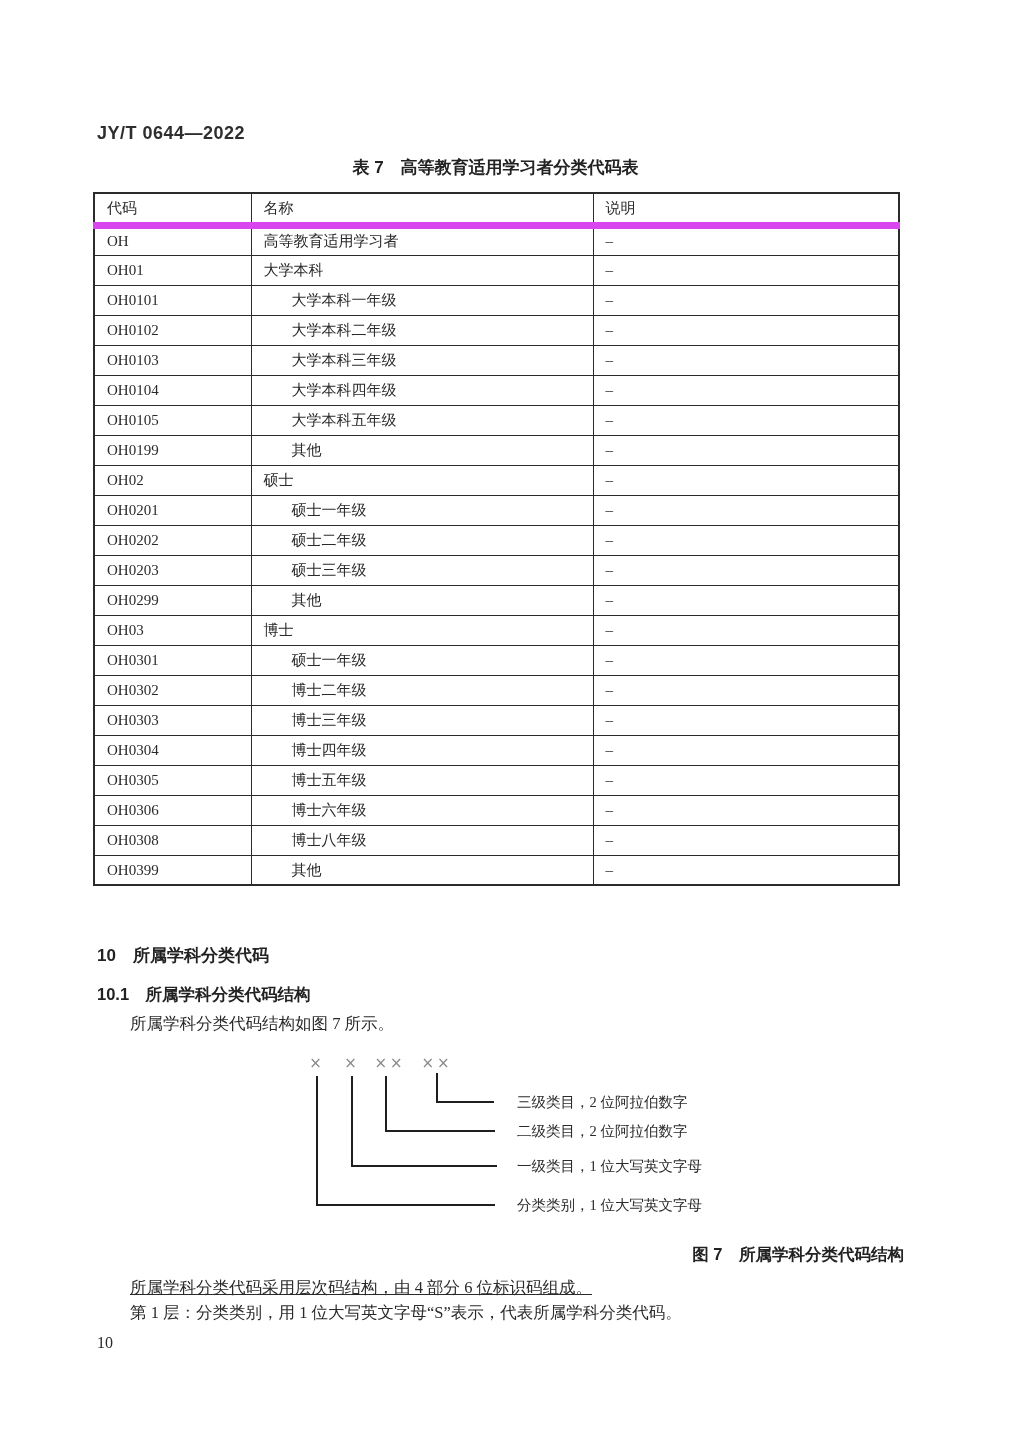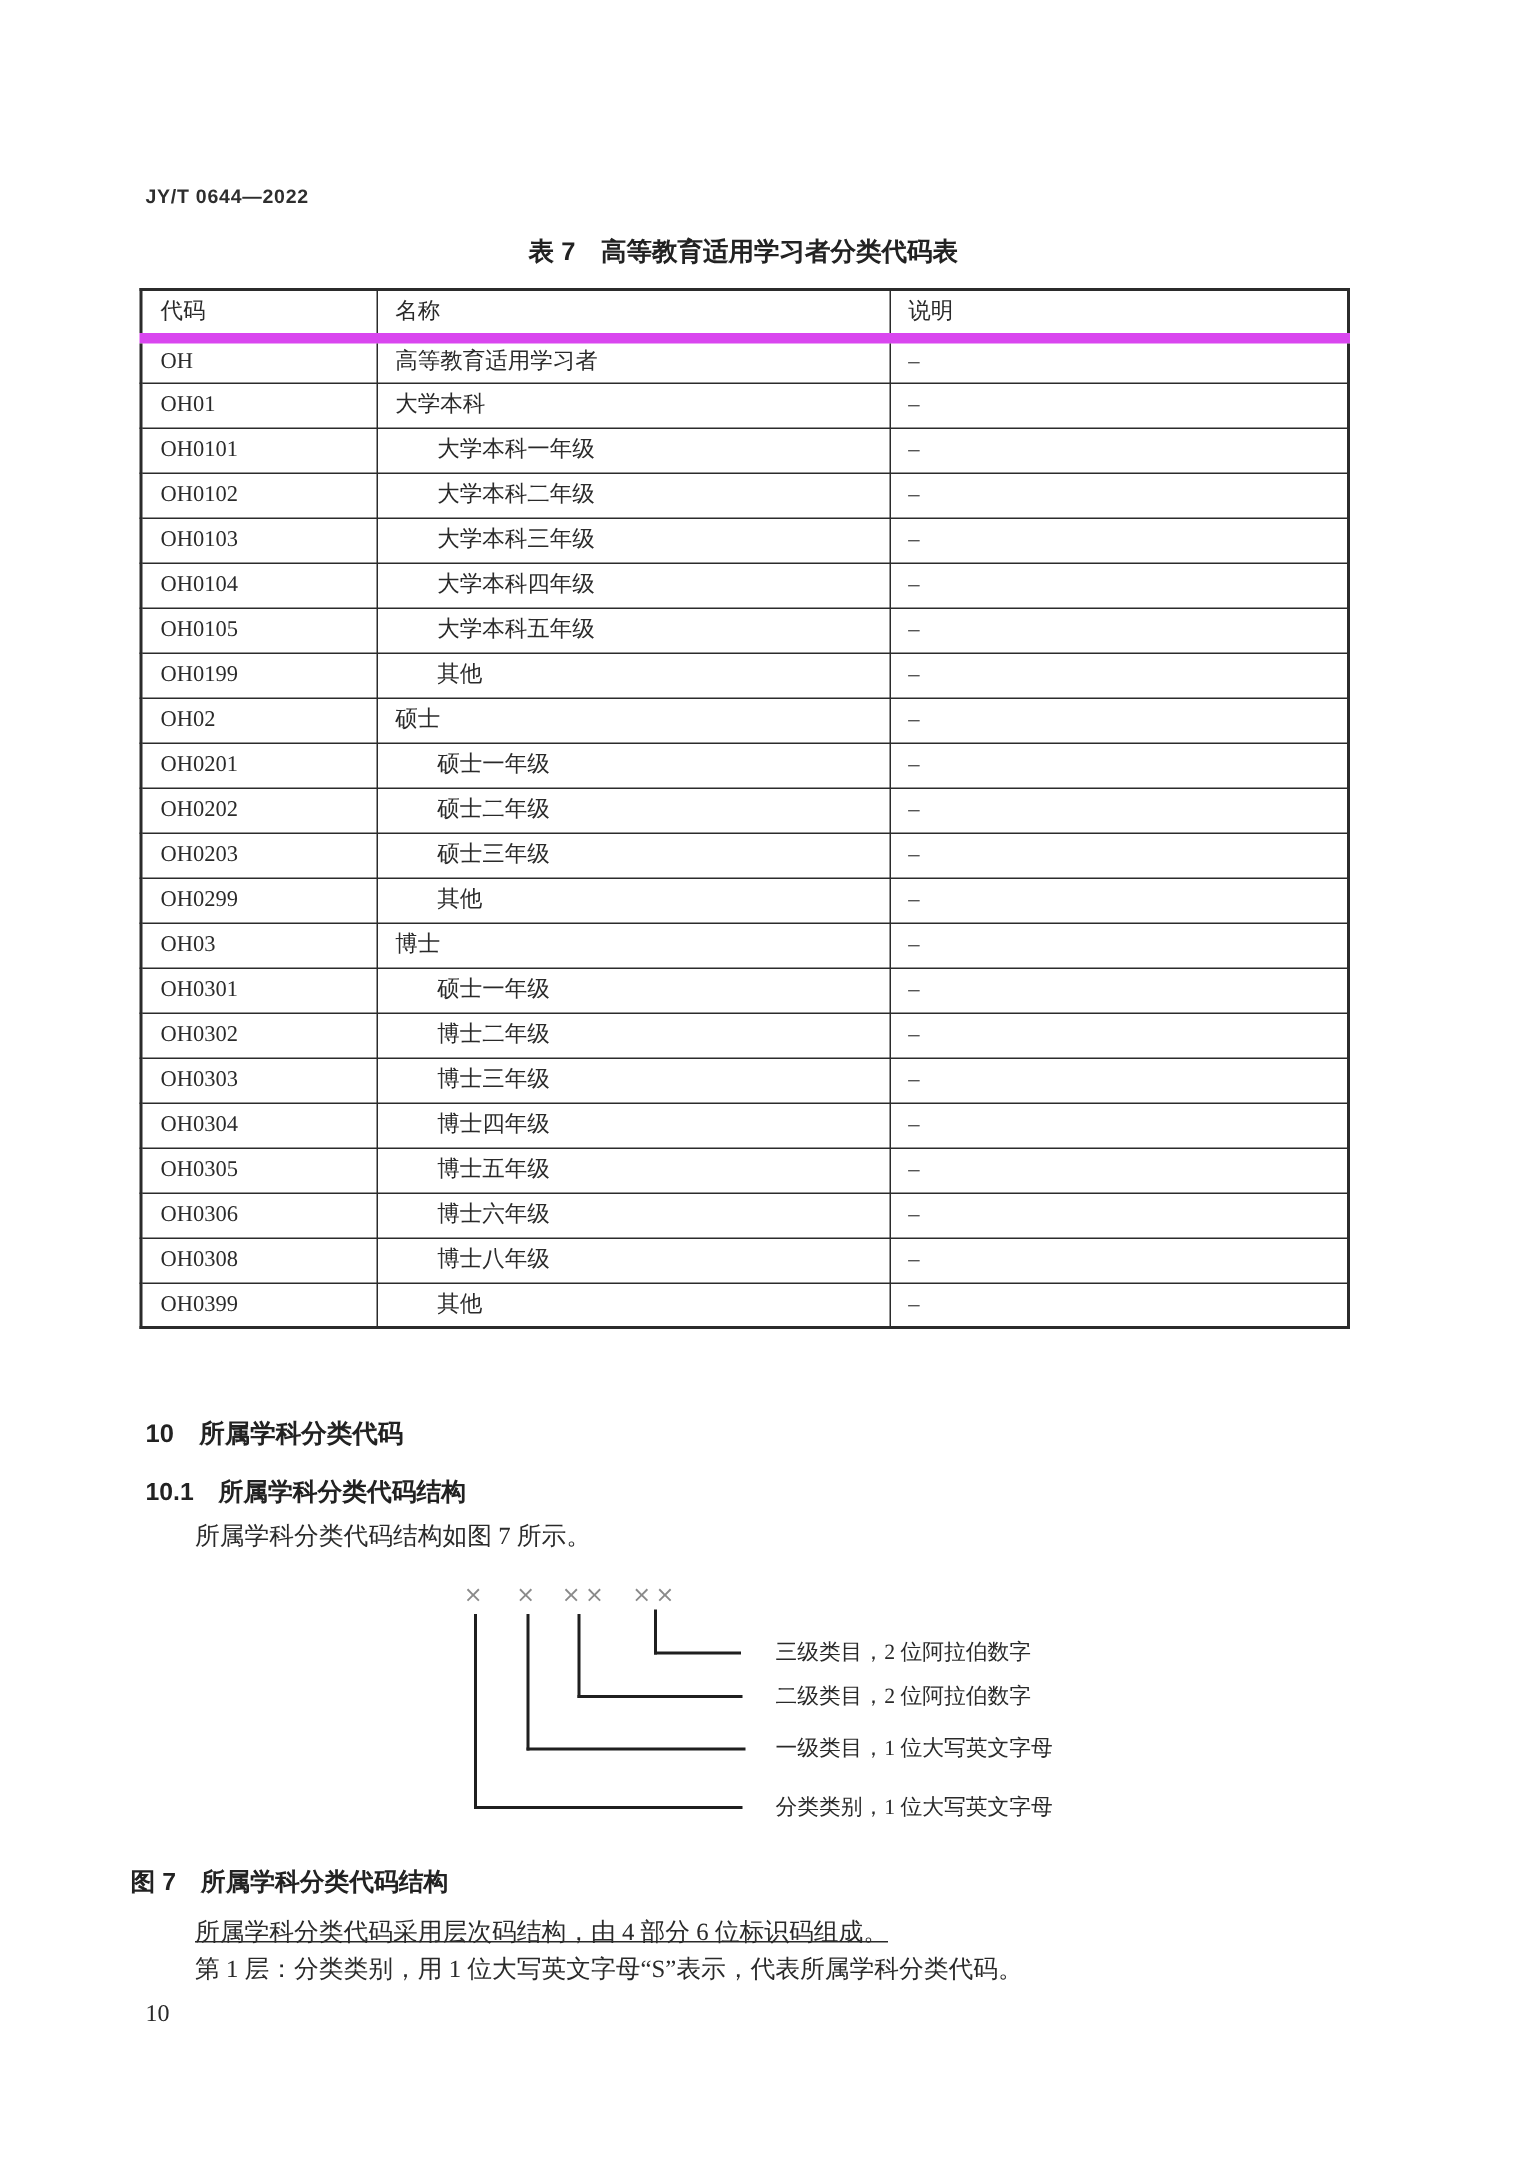--- a/index.html
+++ b/index.html
@@ -7,21 +7,21 @@
   body {
     width: 1024px; height: 1448px;
     position: relative;
     font-family: "Liberation Serif", "DejaVu Serif", serif;
     color: #262626;
     overflow: hidden;
   }
   .doc-code {
     position: absolute; left: 97px; top: 123px;
     font-family: "Liberation Sans", "DejaVu Sans", sans-serif;
-    font-weight: 600; font-size: 13px; letter-spacing: 0.5px; color: #2e2e2e;
+    font-weight: 600; font-size: 18px; letter-spacing: 0.5px; color: #2e2e2e;
   }
   .table-title {
     position: absolute; left: 93px; top: 156px; width: 805px;
     text-align: center;
     font-family: "Liberation Sans", "DejaVu Sans", sans-serif;
     font-weight: bold; font-size: 17px; color: #222;
   }
   table.code-table {
     position: absolute; left: 93px; top: 192px; width: 805px;
     border-collapse: collapse; table-layout: fixed;
@@ -47,22 +47,22 @@
   .section-h2 {
     position: absolute; left: 97px; top: 984px;
     font-family: "Liberation Sans", "DejaVu Sans", sans-serif;
     font-weight: bold; font-size: 16.5px; color: #222;
   }
   .body-par { position: absolute; font-size: 16.5px; color: #2a2a2a; line-height: 18px; }
   .p1 { left: 130px; top: 1015px; }
   .p2 { left: 130px; top: 1279px; text-decoration: underline; }
   .p3 { left: 130px; top: 1304px; }
   .figure-caption {
-    position: absolute; left: 87px; top: 1244px; width: 805px;
-    text-align: left;
+    position: absolute; left: 99px; top: 1244px; width: 805px;
+    text-align: right;
     font-family: "Liberation Sans", "DejaVu Sans", sans-serif;
     font-weight: bold; font-size: 16.5px; color: #222;
   }
   .page-number { position: absolute; left: 97px; top: 1334px; font-size: 16px; color: #2a2a2a; }
 
   
   .diagram { position: absolute; left: 0; top: 1055px; width: 1024px; height: 175px; }
   .xmark {
     position: absolute; top: 0; text-align: center;
     font-family: "DejaVu Sans", sans-serif;

